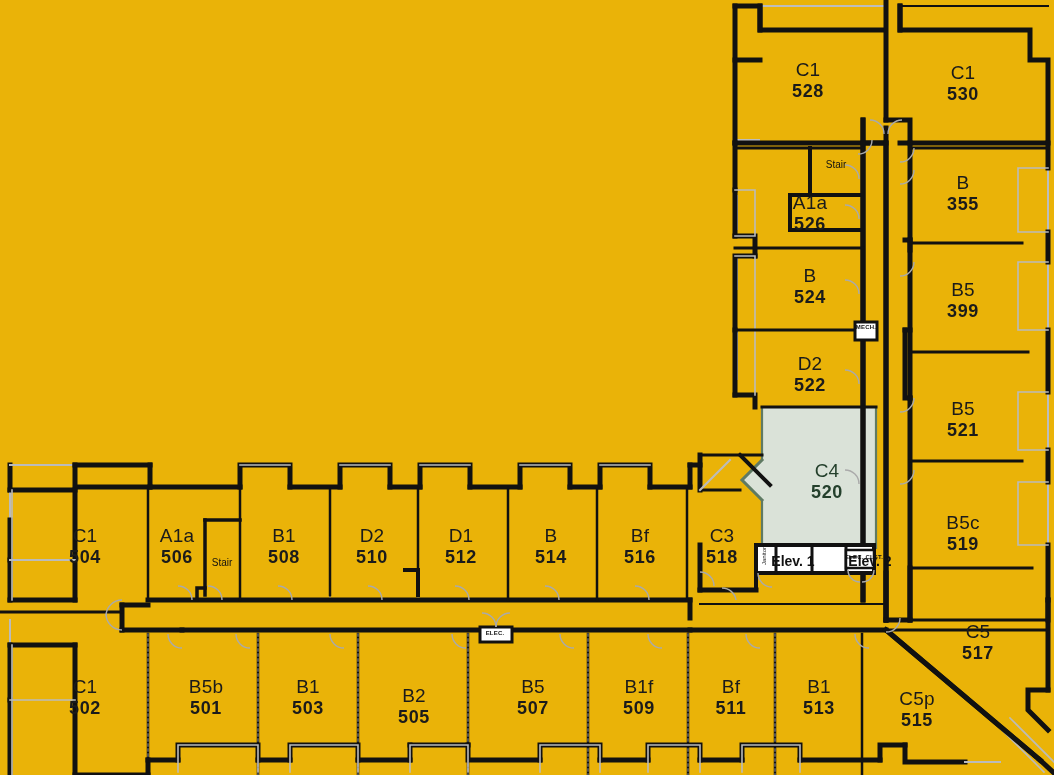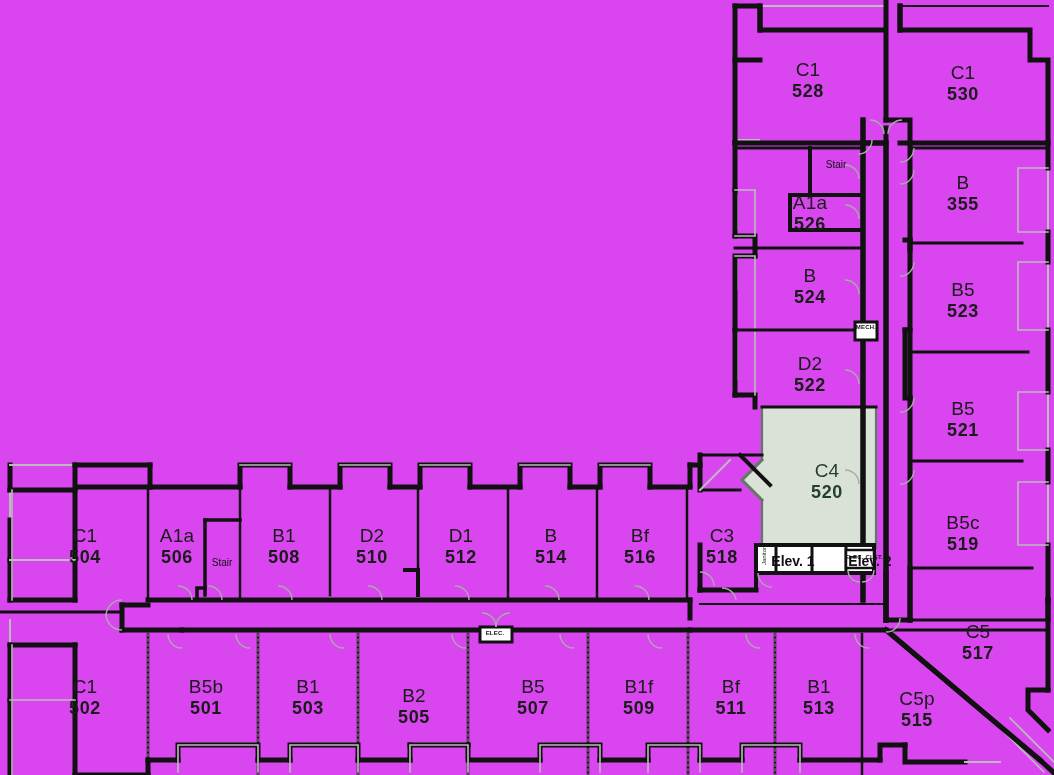--- a/index.html
+++ b/index.html
@@ -11,21 +11,21 @@
   body {
     font-family: "Liberation Sans", sans-serif;
     width: 1054px;
     height: 775px;
     overflow: hidden;
   }
   #plan-root {
     position: relative;
     width: 1054px;
     height: 775px;
-    background: #d946ef;
+    background: #eab308;
   }
   #floorplan-svg {
     position: absolute;
     left: 0;
     top: 0;
     width: 1054px;
     height: 775px;
   }
   .unit-label {
     position: absolute;
@@ -398,21 +398,21 @@
       <div class="unit-label" style="left: 903px; top: 173px; width: 120px;">
         <span class="u-type">B</span>
         <span class="u-num">355</span>
       </div>
       <div class="unit-label" style="left: 750px; top: 266px; width: 120px;">
         <span class="u-type">B</span>
         <span class="u-num">524</span>
       </div>
       <div class="unit-label" style="left: 903px; top: 280px; width: 120px;">
         <span class="u-type">B5</span>
-        <span class="u-num">523</span>
+        <span class="u-num">399</span>
       </div>
       <div class="unit-label" style="left: 750px; top: 354px; width: 120px;">
         <span class="u-type">D2</span>
         <span class="u-num">522</span>
       </div>
       <div class="unit-label" style="left: 903px; top: 399px; width: 120px;">
         <span class="u-type">B5</span>
         <span class="u-num">521</span>
       </div>
       <div class="unit-label highlight" style="left: 767px; top: 461px; width: 120px;">

